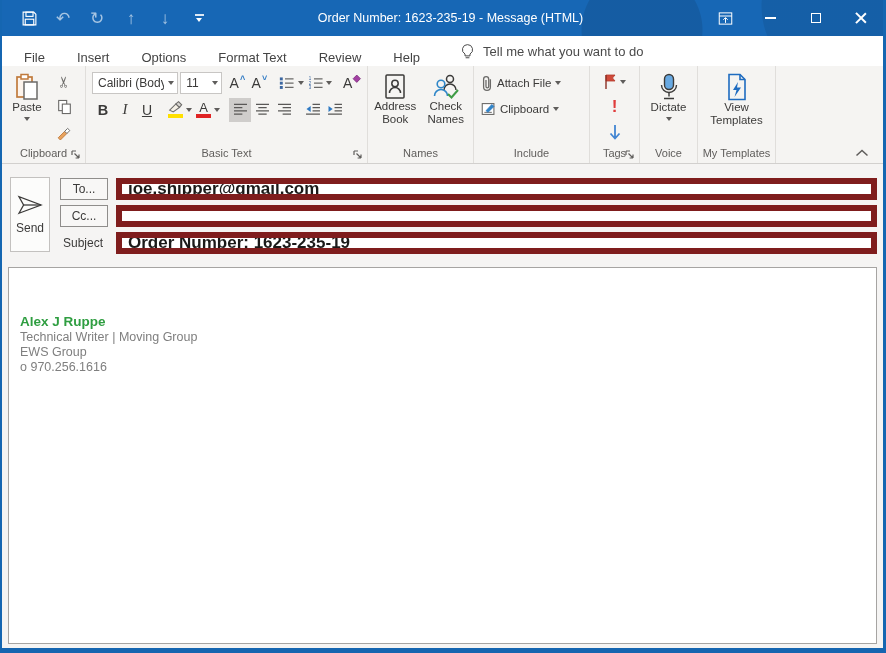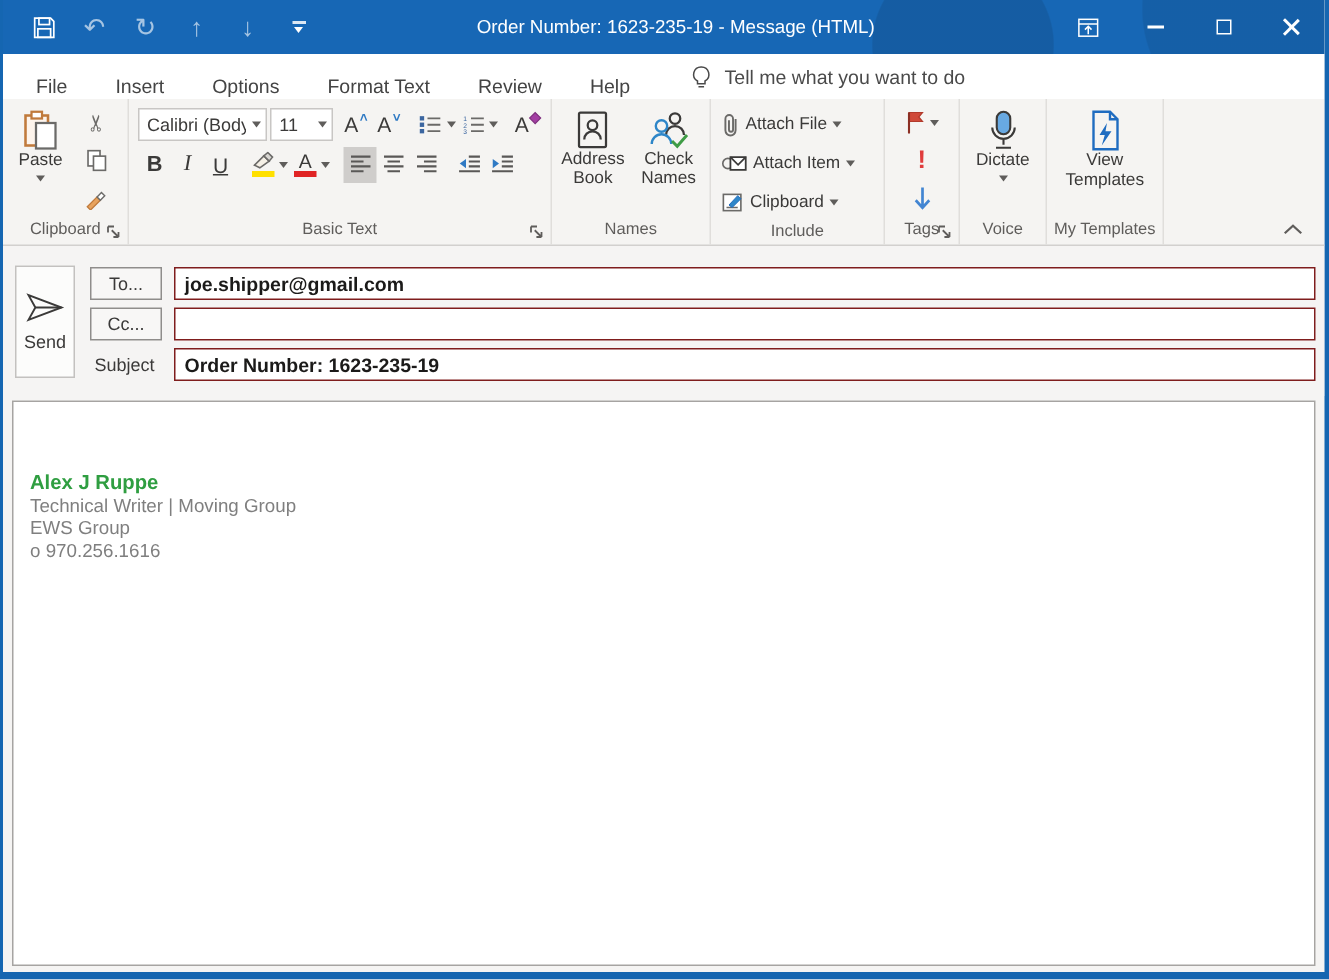--- a/index.html
+++ b/index.html
@@ -92,22 +92,22 @@
 
   
   .envelope { height:100px; flex:none; background:#f5f4f3; position:relative; }
   .sendbtn { position:absolute; left:8px; top:13px; width:40px; height:75px; background:#fcfcfb; border:1px solid #c3c1bf;
              display:flex; flex-direction:column; align-items:center; justify-content:center; gap:5px; font-size:12px; color:#3b3a39; }
   .fields { position:absolute; left:58px; right:6px; top:14px; display:flex; flex-direction:column; gap:5px; }
   .frow { display:flex; align-items:center; height:22px; }
   .fbtn { width:48px; height:22px; border:1px solid #8f8d8b; background:#f8f7f6; font-size:12px; color:#3b3a39;
           display:flex; align-items:center; justify-content:center; flex:none; }
   .flabel { width:48px; font-size:12px; color:#3b3a39; flex:none; padding-left:3px; }
-  .finput { flex:1; margin-left:8px; height:22px; border:1px solid #7f1d1d; background:#fff; font-family:"Liberation Sans",sans-serif;
-            font-size:13px; font-weight:bold; color:#1b1a19; padding:0 6px; outline:none; }
+  .finput { flex:1; margin-left:8px; height:22px; border:6px solid #7f1d1d; background:#fff; font-family:"Liberation Sans",sans-serif;
+            font-size:17px; font-weight:bold; color:#1b1a19; padding:0 6px; outline:none; }
 
   
   .msgbody { flex:1; margin:3px 6px 4px 6px; background:#fff; border:1px solid #a6a4a2; padding:46px 12px 0 11px; }
   .sig-name { font-size:13.5px; font-weight:bold; color:#2f9e41; line-height:16px; }
   .sig-line { font-size:12.5px; color:#7f7f7f; line-height:15px; }
 
   svg { display:block; }
 </style>
 </head>
 <body>
@@ -373,29 +373,20 @@
       <div class="rg-content">
         <div class="inc-col">
           <div class="inc-btn">
             <svg width="12" height="17" viewBox="0 0 14 20" fill="none" stroke="#6b6a68" stroke-width="1.5">
               <path d="M11 5 v9 a4 4 0 0 1 -8 0 V5 a3 3 0 0 1 6 0 v8.5 a1.6 1.6 0 0 1 -3.2 0 V6"></path>
             </svg>
             <span>Attach File</span>
               <span class="caret"></span>
           </div>
           <div class="inc-btn">
-            <svg width="17" height="14" viewBox="0 0 20 16" fill="none">
-              <circle cx="5" cy="8" r="4" stroke="#6b6a68" stroke-width="1.3"></circle>
-              <rect x="7" y="3" width="12" height="10" fill="#fff" stroke="#3b3a39" stroke-width="1.4"></rect>
-              <path d="M7 3 L13 9 L19 3" stroke="#3b3a39" stroke-width="1.4"></path>
-            </svg>
-            <span>Attach Item</span>
-              <span class="caret"></span>
-          </div>
-          <div class="inc-btn">
             <svg width="15" height="14" viewBox="0 0 18 16" fill="none">
               <rect x="1.5" y="1.5" width="14" height="13" stroke="#6b6a68" stroke-width="1.3" fill="#fff"></rect>
               <path d="M4 12 h9" stroke="#6b6a68" stroke-width="1.2"></path>
               <path d="M6 10 L13 2.5 L15.5 5 L8.5 12 z" fill="#2e86c8" stroke="#1f6cc0" stroke-width="0.8"></path>
             </svg>
             <span>Clipboard</span>
               <span class="caret"></span>
           </div>
         </div>
       </div>

